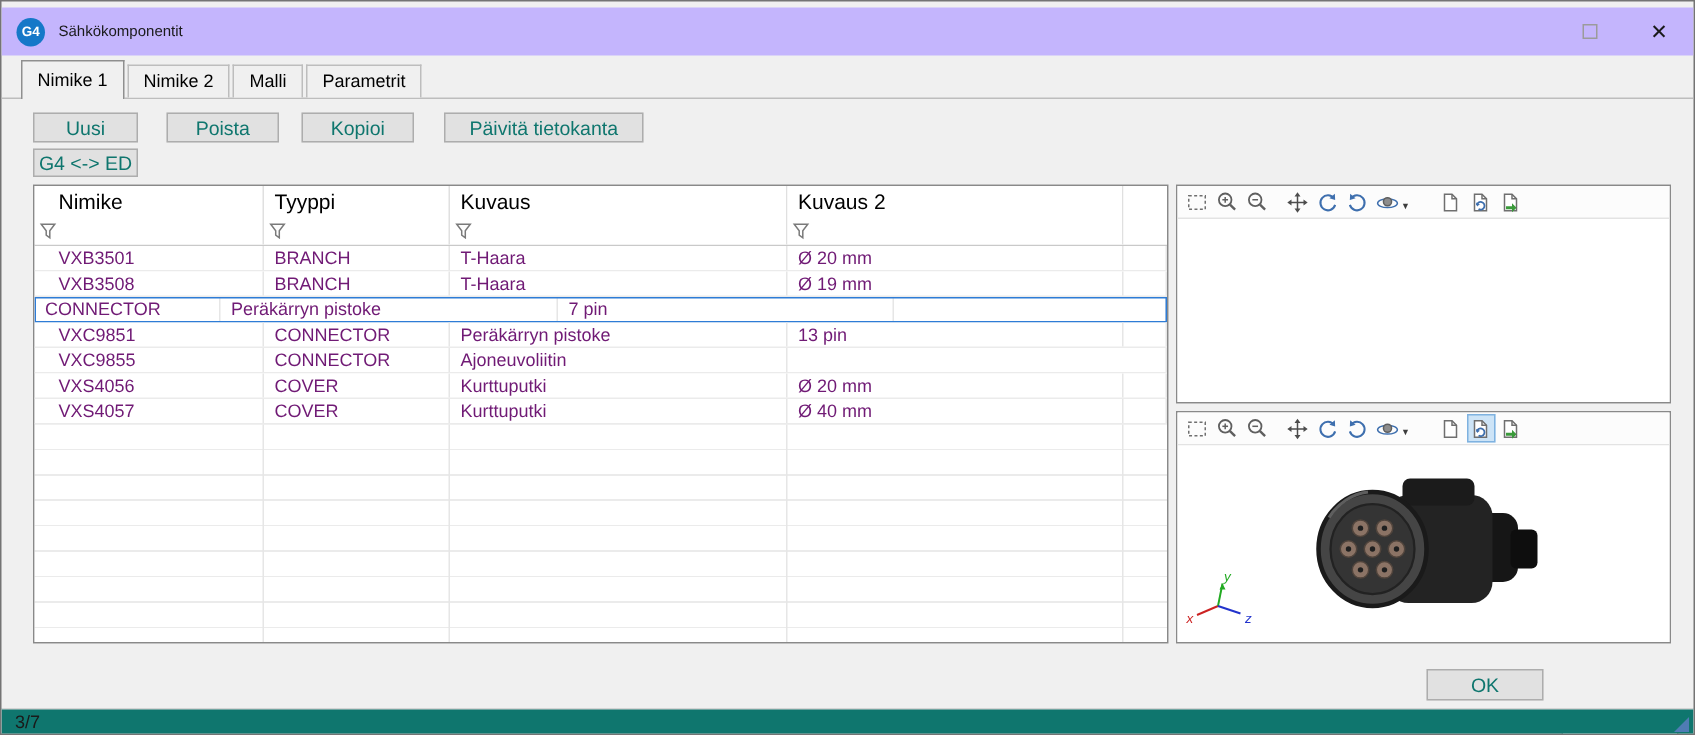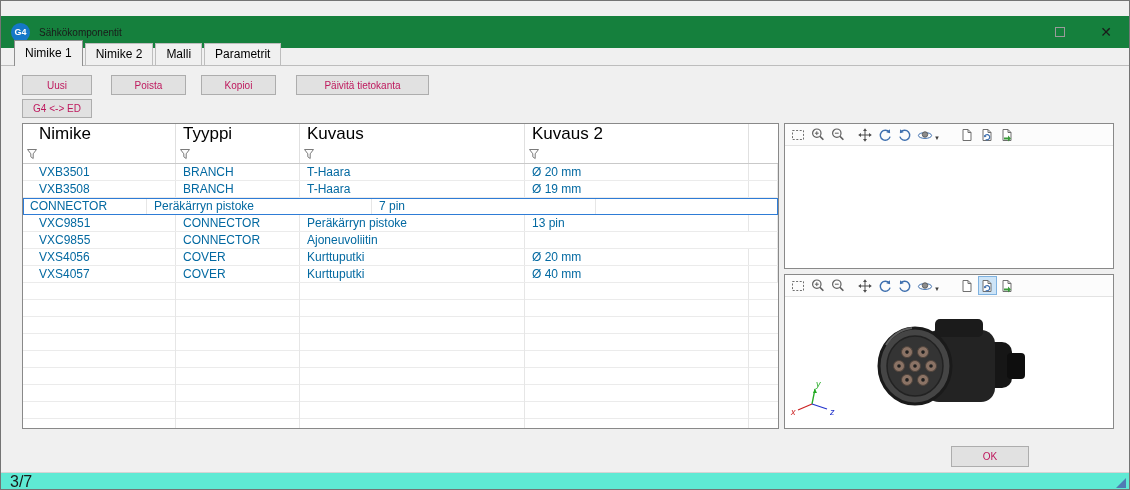--- a/index.html
+++ b/index.html
@@ -1,75 +1,75 @@
 <!DOCTYPE html>
 <html><head>
 <meta charset="utf-8">
 <style>
   *{box-sizing:border-box;margin:0;padding:0}
   html,body{background:#cfcfcf}
   body{font-family:"Liberation Sans",sans-serif}
   .window{position:relative;width:1130px;height:490px;background:#f0f0f0;border:1px solid #747474;overflow:hidden}
 
   
-  .titlebar{position:absolute;top:15px;left:0;right:0;height:32px;background:#15803d;display:flex;align-items:center}
+  .titlebar{position:absolute;top:4px;left:0;right:0;height:32px;background:#c4b5fd;display:flex;align-items:center}
   .app-icon{width:19px;height:19px;border-radius:50%;background:#1578c8;color:#fff;font-size:9px;font-weight:bold;display:flex;align-items:center;justify-content:center;margin-left:10px;flex:none}
   .title-text{margin-left:9px;font-size:10px;color:#1a1a1a}
   .win-controls{margin-left:auto;display:flex;height:100%}
   .win-btn{width:46px;height:100%;display:flex;align-items:center;justify-content:center;background:transparent;border:none}
   .max-glyph{width:10px;height:10px;border:1px solid #9b9b9b}
   .close-glyph{font-size:14px;color:#1a1a1a;line-height:1}
 
   
   .tabstrip{position:absolute;left:0;top:38px;width:100%;height:27px;border-bottom:1px solid #bdbdbd;padding-left:13px;display:flex;align-items:flex-end}
   .tab{height:22px;line-height:21px;padding:0 10px;font-size:12px;color:#000;background:#f0f0f0;border:1px solid #bdbdbd;border-bottom:none;margin-right:2px}
   .tab.active{height:26px;line-height:25px;border-color:#8f8f8f;margin-bottom:-1px}
 
   
-  .btn{position:absolute;background:#e1e1e1;border:1px solid #adadad;font-size:10px;color:#be185d;height:20px;font-family:inherit;text-align:center;padding:0}
+  .btn{position:absolute;background:#e1e1e1;border:1px solid #adadad;font-size:13px;color:#0f766e;height:20px;font-family:inherit;text-align:center;padding:0}
   #btn-uusi{left:21px;top:74px;width:70px}
   #btn-poista{left:110px;top:74px;width:75px}
   #btn-kopioi{left:200px;top:74px;width:75px}
   #btn-paivita{left:295px;top:74px;width:133px}
   #btn-g4ed{left:21px;top:98px;width:70px;height:19px}
   #btn-ok{left:950px;top:445px;width:78px;height:21px}
   #btn-peruuta{left:1040px;top:472px;width:78px;height:21px;border-color:#5f5f5f}
 
   
   .grid{position:absolute;left:21px;top:122px;width:757px;height:306px;background:#fff;border:1px solid #898989;display:flex;flex-direction:column;font-size:12px;overflow:hidden}
   .grid-head{display:flex;height:20px;flex:none}
-  .h-cell{line-height:20px;padding-left:16px;border-right:1px solid #e0e0e0;white-space:nowrap;overflow:hidden;color:#000;background:#fff;text-align:left;font-size:17px}
+  .h-cell{line-height:20px;padding-left:16px;border-right:1px solid #e0e0e0;white-space:nowrap;overflow:hidden;color:#000;background:#fff;text-align:left;font-size:14px}
   .h-cell.c2,.h-cell.c3,.h-cell.c4{padding-left:7px}
   .filter-row{display:flex;height:20px;flex:none;border-bottom:1px solid #c9c9c9}
   .f-cell{border-right:1px solid #e0e0e0;display:flex;align-items:center;padding-left:3px;background:#fff}
   .c1{width:153px}.c2{width:124px}.c3{width:225px}.c4{width:224px}
   .cf{flex:1;border-right:none}
   .grid-row{display:flex;height:17px;flex:none;border-bottom:1px solid #ebebeb;background:#fff}
-  .g-cell{line-height:16px;padding-left:16px;border-right:1px solid #e6e6e6;white-space:nowrap;overflow:hidden;color:#0369a1}
+  .g-cell{line-height:16px;padding-left:16px;border-right:1px solid #e6e6e6;white-space:nowrap;overflow:hidden;color:#701a75}
   .g-cell.c2,.g-cell.c3,.g-cell.c4{padding-left:7px}
   .grid-row.selected{outline:1px solid #2e7cd6;outline-offset:-1px}
   .grid-filler{flex:1;position:relative;background:repeating-linear-gradient(to bottom,#ffffff 0 16px,#ebebeb 16px 17px)}
   .vline{position:absolute;top:0;bottom:0;width:1px;background:#e6e6e6}
   .vl1{left:152px}.vl2{left:276px}.vl3{left:501px}.vl4{left:725px}
 
   
   .viewer{position:absolute;left:783px;width:330px;background:#fff;border:1px solid #898989;display:flex;flex-direction:column}
   #viewer-top{top:122px;height:146px}
   #viewer-bottom{top:273px;height:155px}
   .v-toolbar{height:22px;flex:none;background:#fcfcfc;border-bottom:1px solid #e3e3e3;display:flex;align-items:center;padding-left:3px}
   .tb-icon{width:19px;height:19px;display:flex;align-items:center;justify-content:center;border:1px solid transparent;margin-right:1px}
   .tb-icon.hl{background:#cde4f7;border:1px solid #7fb2e0}
   .tb-sep{width:7px;flex:none}
   .tb-sep.wide{width:16px}
   .caret{font-size:6px;color:#3d3d3d;margin:6px 2px 0 -1px}
   .v-port{flex:1;position:relative;background:#fff;overflow:hidden}
   .model-svg{position:absolute;left:0;top:0;width:100%;height:100%}
 
   
-  .statusbar{position:absolute;left:0;top:471px;width:100%;height:19px;background:#5eead4;border-top:1px solid #d4d4d4;font-size:16px;line-height:17px;padding-left:9px;color:#1a1a1a}
+  .statusbar{position:absolute;left:0;top:471px;width:100%;height:19px;background:#0f766e;border-top:1px solid #d4d4d4;font-size:12px;line-height:17px;padding-left:9px;color:#1a1a1a}
   .grip{position:absolute;right:3px;bottom:3px;width:0;height:0;border-style:solid;border-width:0 0 10px 10px;border-color:transparent transparent #4f7cb4 transparent}
 </style>
 </head>
 <body>
 
 <svg width="0" height="0" style="position:absolute" aria-hidden="true">
   <defs>
     <symbol id="i-funnel" viewBox="0 0 12 12">
         <path d="M1.5 1.5 H10.5 L7.2 5.8 V10.5 L4.8 8.8 V5.8 Z" fill="#fdfdfd" stroke="#7a7a7a" stroke-width="1"></path>
       </symbol>

